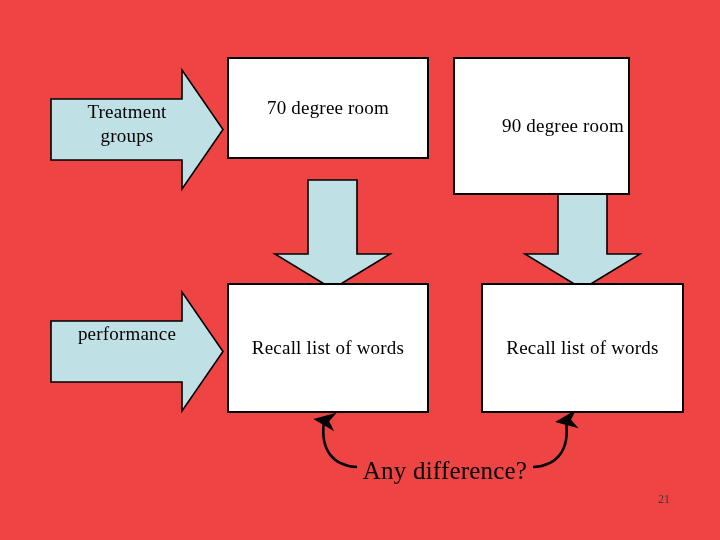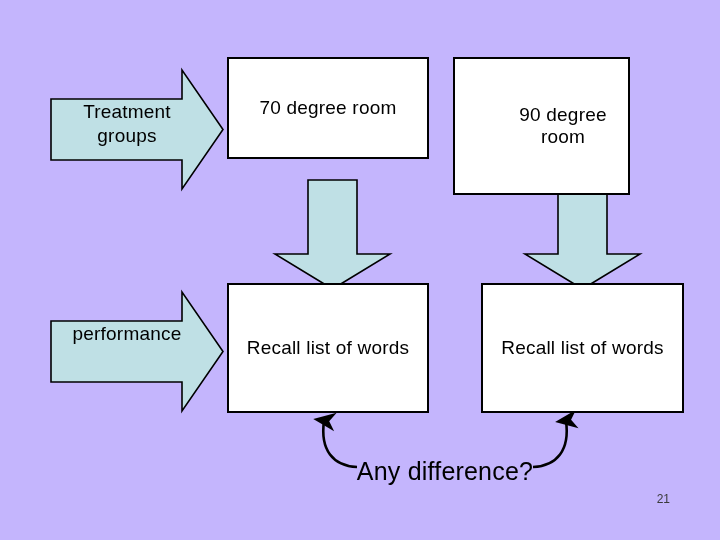--- a/index.html
+++ b/index.html
@@ -4,23 +4,23 @@
 <style>
   html, body {
     margin: 0;
     padding: 0;
     background: #ffffff;
   }
   #slide {
     position: relative;
     width: 720px;
     height: 540px;
-    background: #c4b5fd;
+    background: #ef4444;
     overflow: hidden;
-    font-family: Liberation Sans, sans-serif;
+    font-family: Liberation Serif, serif;
     color: #000000;
   }
   .svg-layer {
     position: absolute;
     left: 0;
     top: 0;
     width: 720px;
     height: 540px;
   }
   .box {

